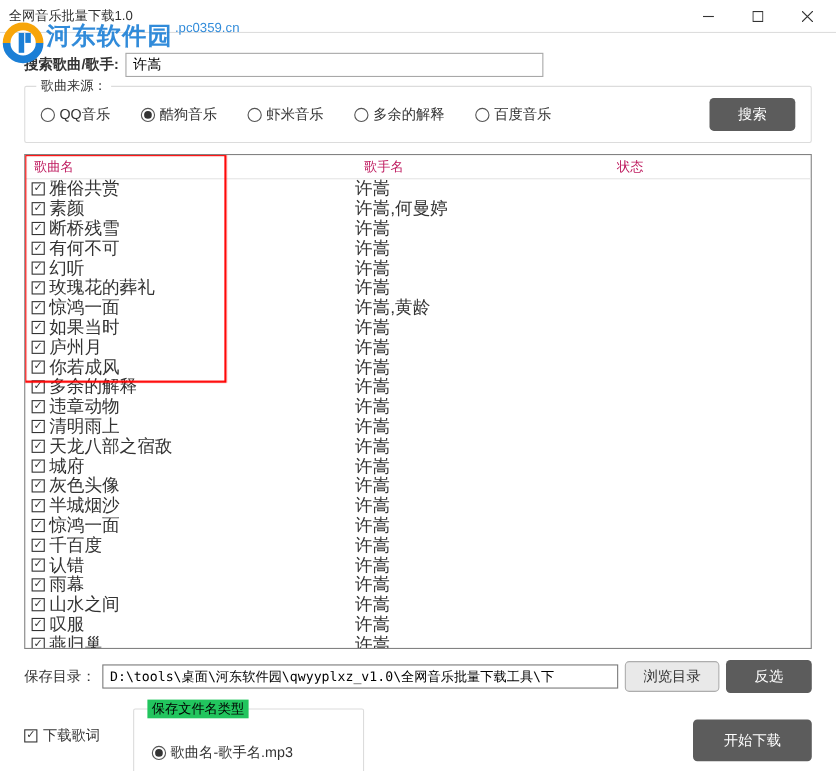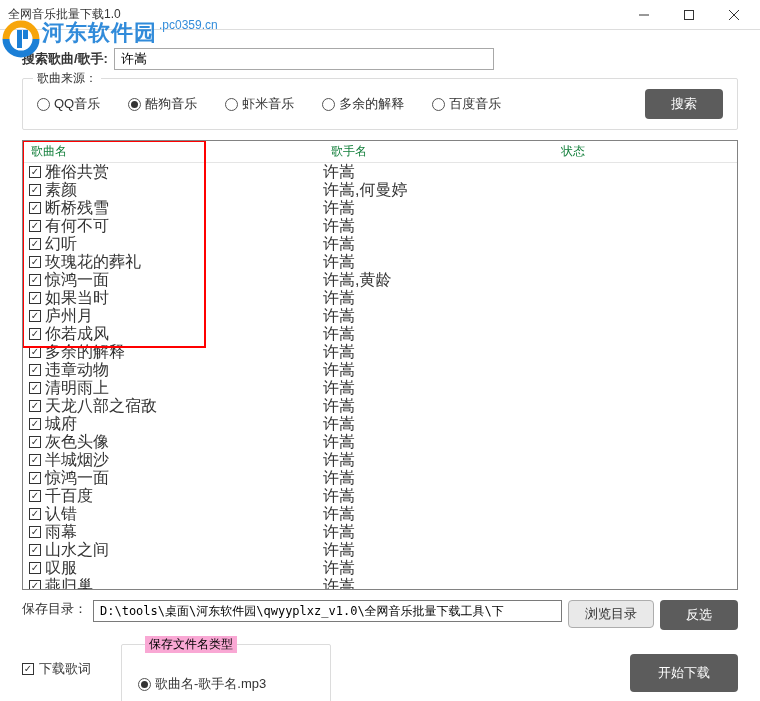--- a/index.html
+++ b/index.html
@@ -23,47 +23,47 @@
 
 .source-row { display: flex; align-items: center; border: 1px solid #dcdcdc; border-radius: 2px; padding: 10px 14px; margin: 8px 0 10px 0; position: relative; }
 .source-row .src-label { position: absolute; top: -9px; left: 10px; background: #fff; padding: 0 4px; font-size: 12px; color: #333; }
 .radio-opt { display: flex; align-items: center; margin-right: 28px; font-size: 13px; color: #333; cursor: pointer; }
 .radio-opt .dot { width: 13px; height: 13px; border: 1.5px solid #555; border-radius: 50%; margin-right: 4px; position: relative; background: #fff; }
 .radio-opt.selected .dot::after { content: ""; position: absolute; top: 2px; left: 2px; width: 7px; height: 7px; background: #333; border-radius: 50%; }
 .btn-dark { background: #5c5c5c; color: #fff; border: none; border-radius: 4px; height: 30px; padding: 0 26px; font-size: 13px; cursor: pointer; }
 .source-row .search-btn { margin-left: auto; }
 
 .table-wrap { border: 1px solid #828282; height: 450px; overflow: hidden; display: flex; flex-direction: column; position: relative; }
-.thead { display: flex; border-bottom: 1px solid #e5e5e5; height: 22px; align-items: center; font-size: 12px; color: #15803d; }
+.thead { display: flex; border-bottom: 1px solid #e5e5e5; height: 22px; align-items: center; font-size: 12px; color: #be185d; }
 .th { padding: 0 8px; }
 .th1 { width: 300px; }
 .th2 { width: 230px; }
 .th3 { flex: 1; }
 .tbody { overflow-y: scroll; flex: 1; }
 .trow { display: flex; align-items: center; height: 18px; font-size: 16px; color: #333; }
 .td1 { width: 300px; display: flex; align-items: center; padding-left: 6px; gap: 4px; }
 .td2 { width: 230px; }
 .td3 { flex: 1; }
 .chk { width: 12px; height: 12px; border: 1px solid #333; display: inline-flex; align-items: center; justify-content: center; flex-shrink: 0; }
 .chk.checked::after { content: "✓"; font-size: 10px; line-height: 10px; color: #333; }
 .highlight-box { position: absolute; border: 2px solid #ff0000; pointer-events: none; top: -1px; left: -1px; width: 184px; height: 208px; z-index: 3; }
 .tbody::-webkit-scrollbar { width: 17px; }
 .tbody::-webkit-scrollbar-track { background: #f0f0f0; }
 .tbody::-webkit-scrollbar-thumb { background: #c2c2c2; }
 .tbody::-webkit-scrollbar-button { background: #f0f0f0; height: 17px; }
 
-.save-row { display: flex; gap: 6px; margin-top: 10px; }
+.save-row { display: flex; align-items: center; gap: 6px; margin-top: 10px; }
 .save-label { font-size: 13px; color: #333; }
 .save-input { flex: 1; border: 1px solid #7a7a7a; height: 22px; font-size: 12px; padding: 0 6px; font-family: Consolas, monospace; }
 .btn-light { background: #e9e9e9; color: #333; border: 1px solid #adadad; border-radius: 4px; height: 28px; padding: 0 16px; font-size: 13px; cursor: pointer; }
 
 .bottom-row { display: flex; align-items: flex-start; margin-top: 14px; gap: 30px; }
 .checkbox-row { display: flex; align-items: center; gap: 5px; font-size: 13px; color: #333; margin-top: 16px; }
 .fname-group { border: 1px solid #dcdcdc; border-radius: 2px; padding: 10px 16px 8px; position: relative; min-width: 210px; }
-.fname-group .grp-label { position: absolute; top: -9px; left: 23px; background: #f9a8d4; padding: 0 4px; font-size: 12px; font-family: Liberation Mono, monospace; }
+.fname-group .grp-label { position: absolute; top: -9px; left: 12px; background: #22c55e; padding: 0 4px; font-size: 12px; font-family: Liberation Mono, monospace; }
 .fname-group .radio-opt { margin: 20px 0; }
 .start-btn { margin-left: auto; height: 38px; padding: 0 28px; margin-top: 10px; }
 </style>
 </head>
 <body>
 
 <div class="titlebar">
   <span class="title">全网音乐批量下载1.0</span>
   <div class="win-btn">
       <svg viewBox="0 0 10 10">

